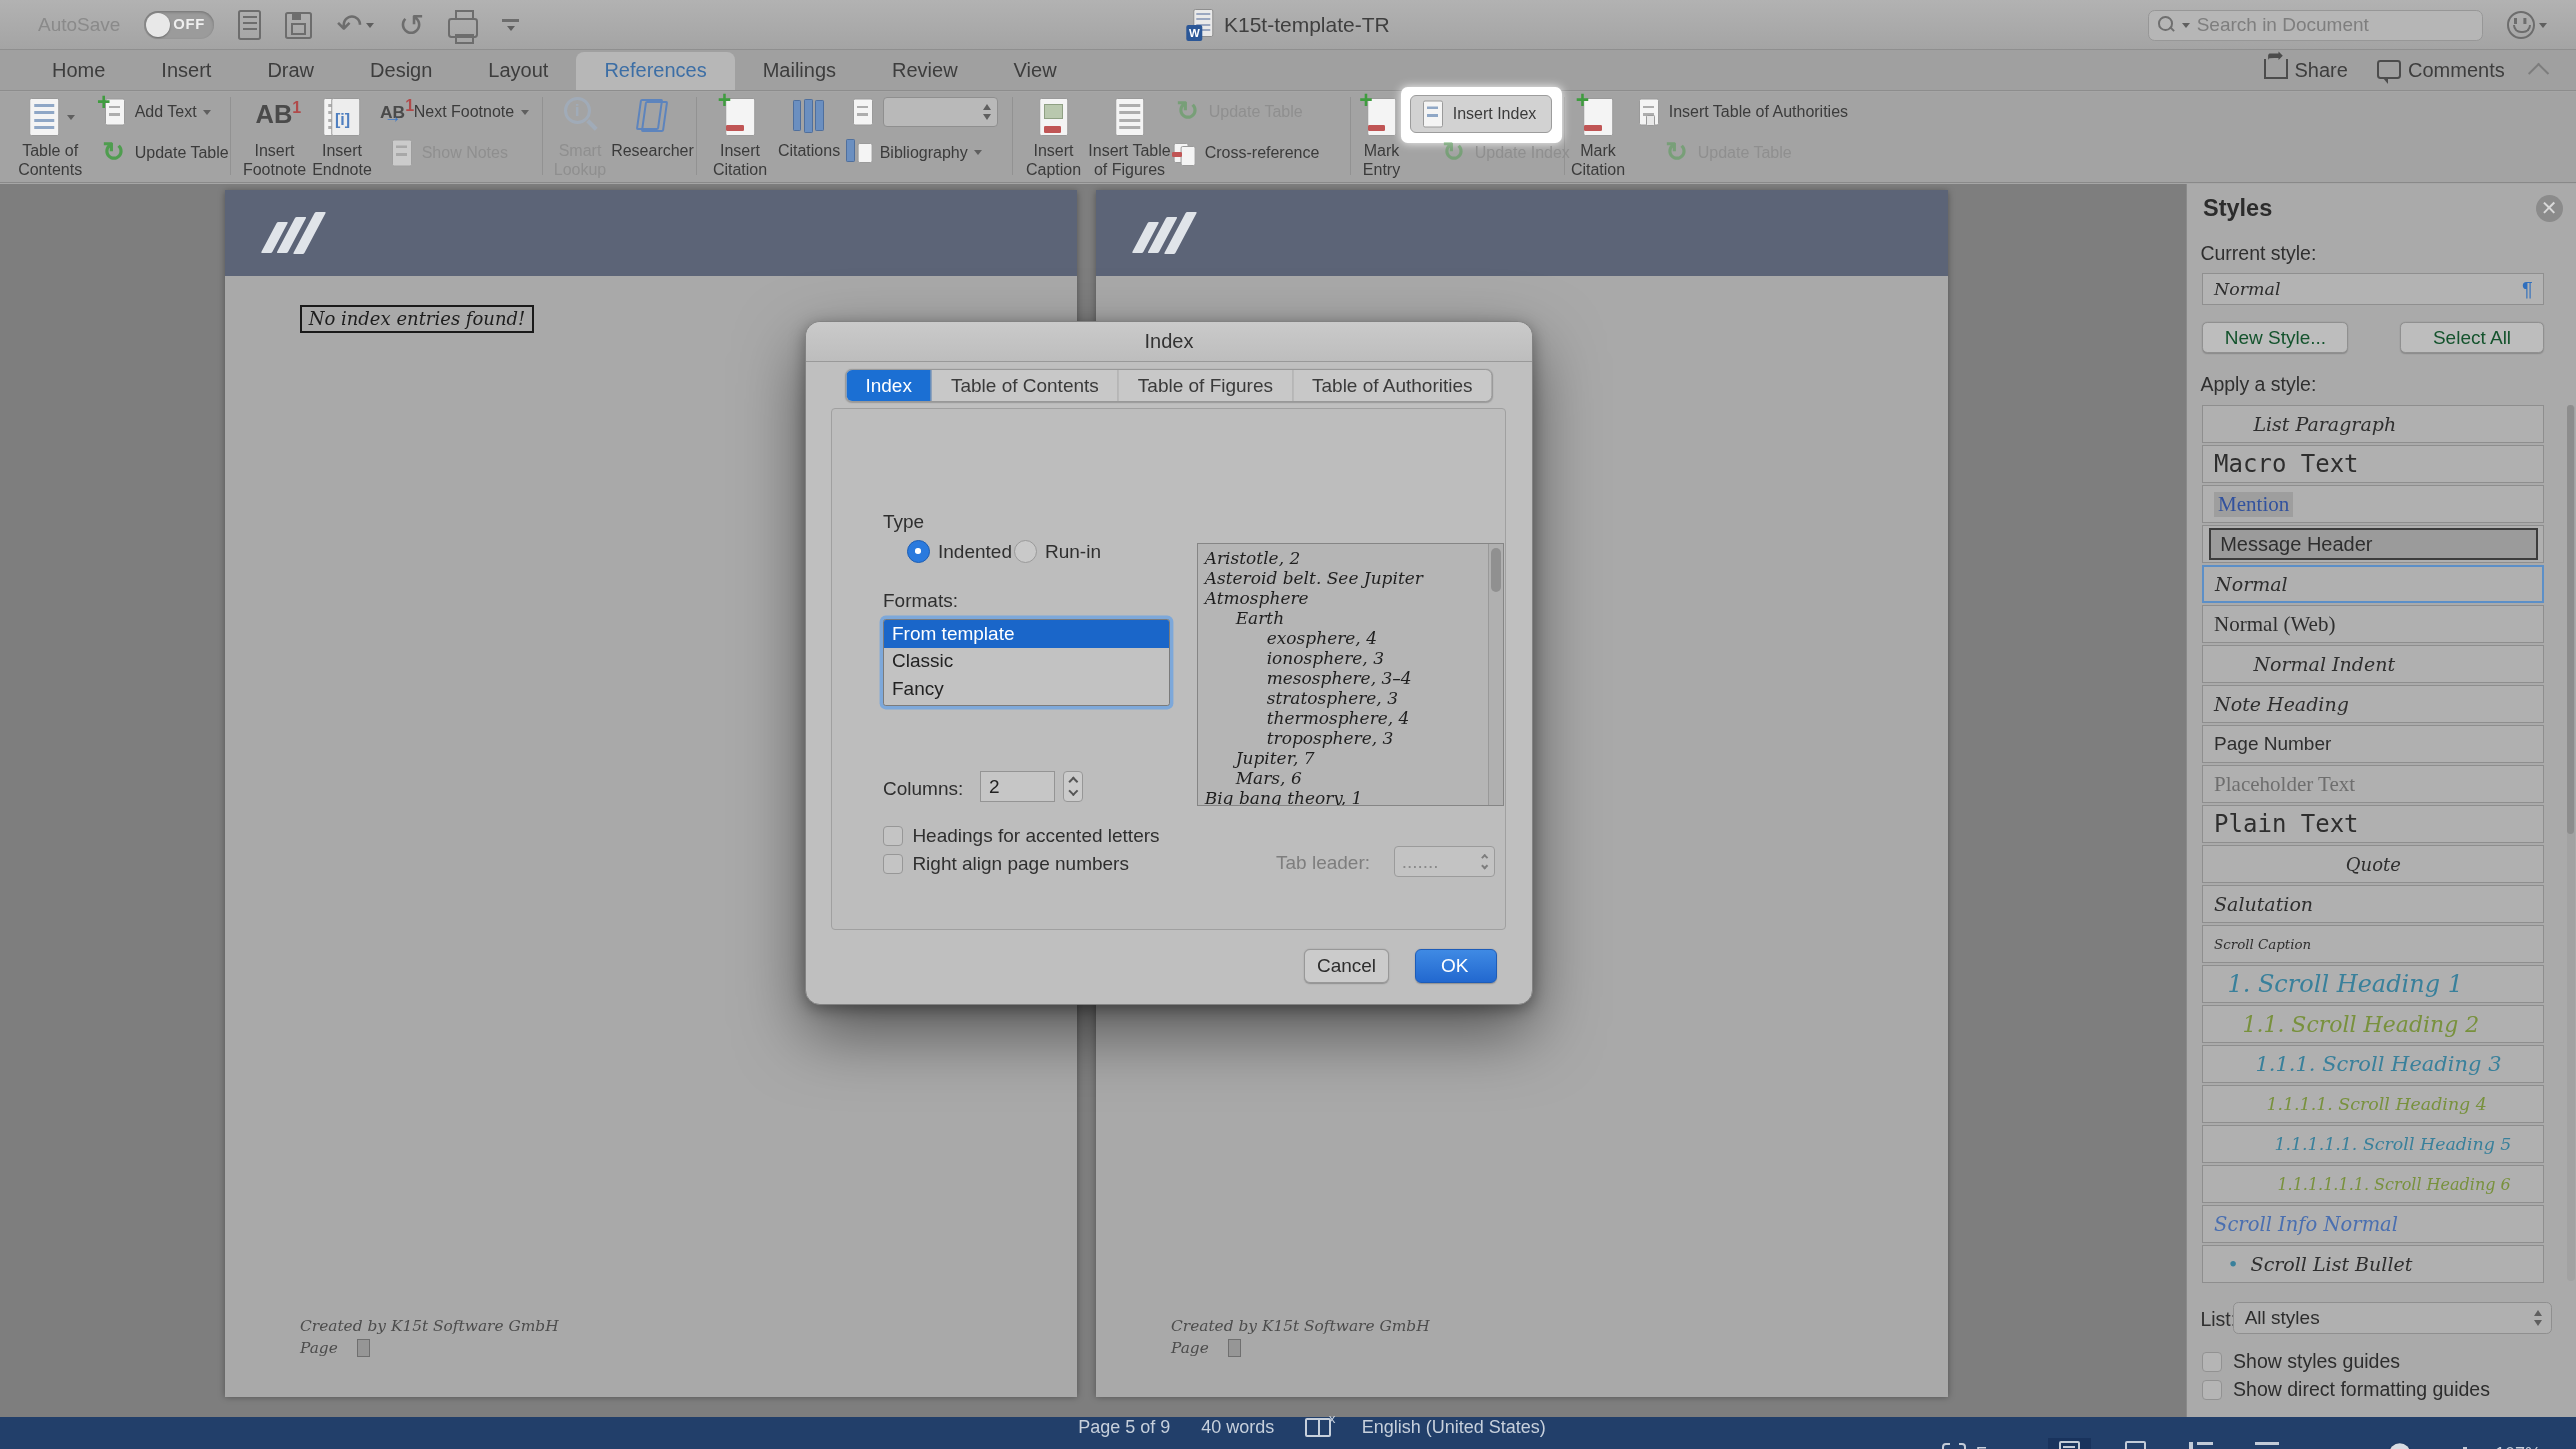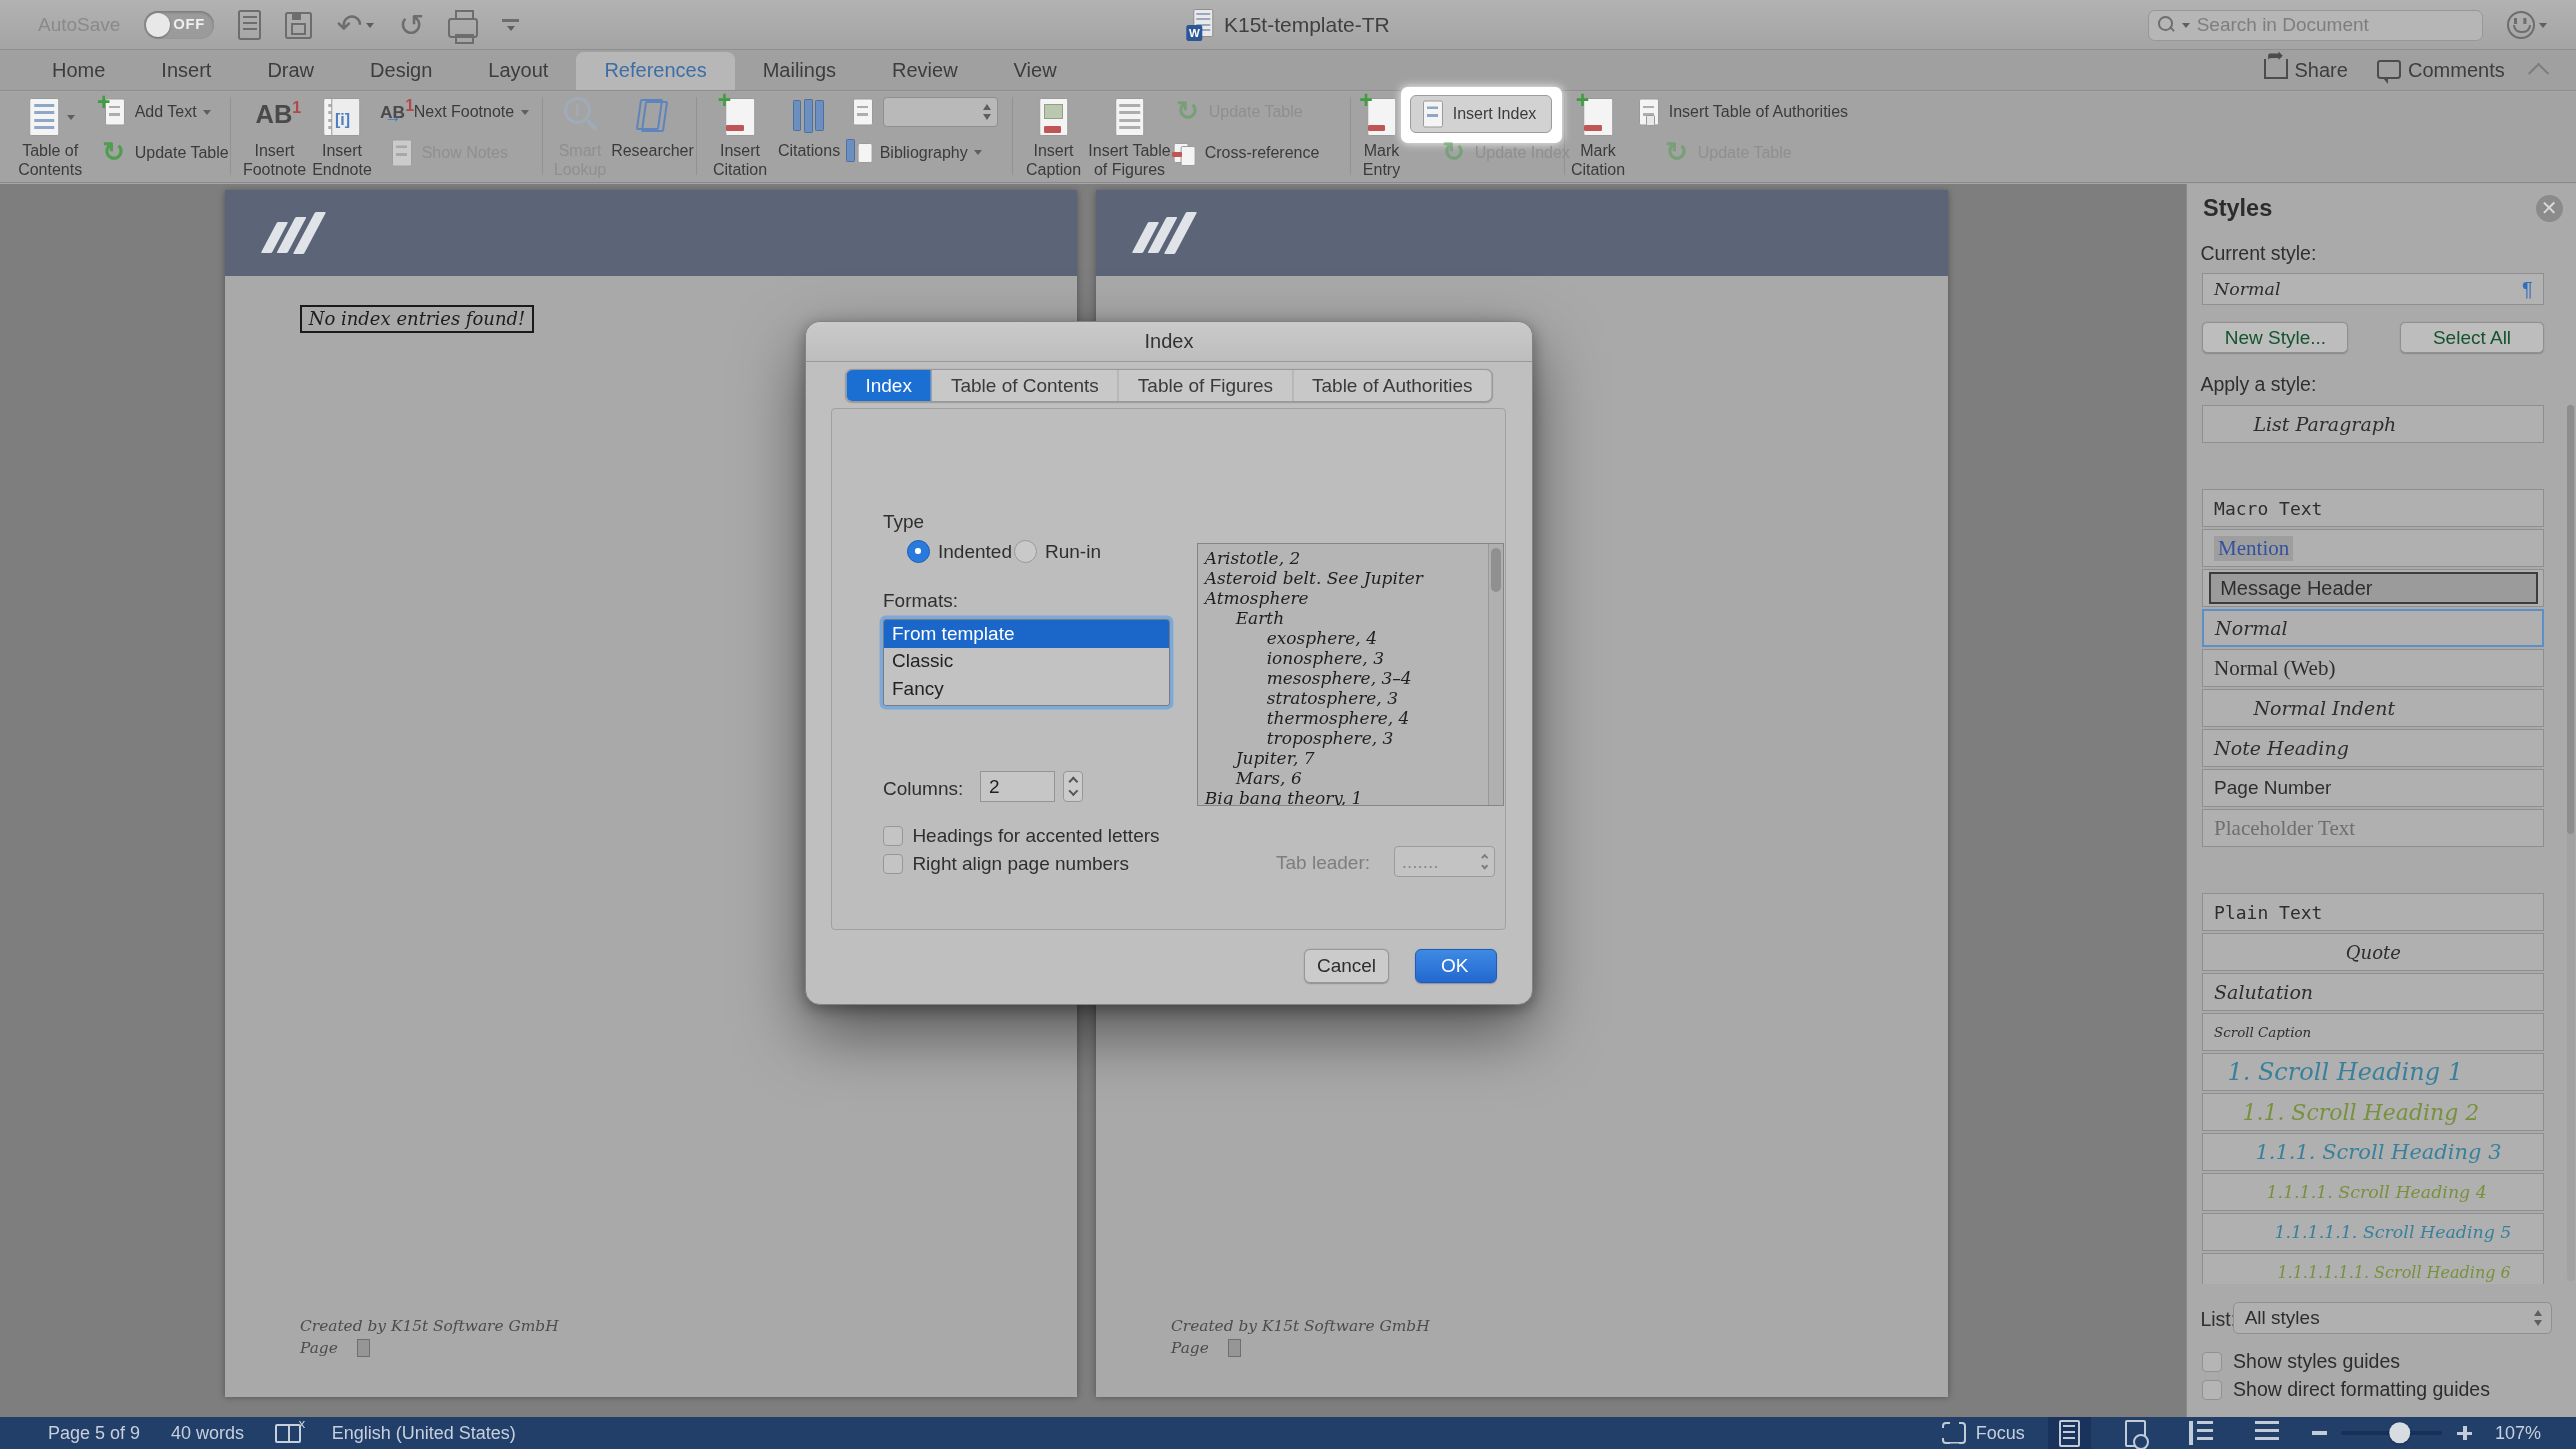--- a/index.html
+++ b/index.html
@@ -118,21 +118,21 @@
   .sp-close { position:absolute; right:13.4px; top:10.7px; width:27px; height:27px; border-radius:50%; background:#8b8b8b; color:#d9d9d9; font-size:20px; display:flex; align-items:center; justify-content:center; }
   .sp-label { position:absolute; left:13.4px; font-size:19.5px; color:#2f2f2f; }
   .sp-field { position:absolute; left:15.4px; top:89px; width:342px; height:32px; background:#b3b3b3; border:1.3px solid #8f8f8f; display:flex; align-items:center; padding:0 10.7px; }
   .sp-field .val { font-size:17.4px; color:#2d2d2d; flex:1; }
   .sp-field .pilcrow { color:#2f6fbe; font-size:20px; font-style:normal; font-family:"Liberation Sans",sans-serif; }
   .sp-btn { position:absolute; top:138px; height:31px; background:#bdbdbd; border:0.7px solid #909090; border-radius:5.4px; font-size:19px; color:#14532d; display:flex; align-items:center; justify-content:center; box-shadow:0 0.7px 1.3px rgba(0,0,0,.2); }
   #style-list { position:absolute; left:15.4px; top:221px; width:342px; height:879px; overflow:hidden; display:flex; flex-direction:column; gap:2px; }
   .sitem { flex:none; height:38px; background:#b0b0b0; border:1.3px solid #8e8e8e; display:flex; align-items:center; padding:0 10.7px; color:#2e2e2e; }
   .sitem.selected { border:2px solid #5c8fc7; }
   .si-script { font-family:"DejaVu Serif",serif; font-style:italic; font-size:19px; }
-  .si-mono { font-family:"DejaVu Sans Mono",monospace; font-size:18px;margin-top:44px; }
+  .si-mono { font-family:"DejaVu Sans Mono",monospace; font-size:24px; }
   .si-serif { font-family:"Liberation Serif",serif; font-size:21px; }
   .ind1 { padding-left:50px; }
   .mention-txt { color:#32529e; background:#9e9e9e; padding:0 4px; }
   .msghdr-box { border:2px solid #3c3c3c; background:#9b9b9b; width:100%; padding:2.7px 9.4px; font-size:20px; }
   .gray-txt { color:#6e6e6e; }
   .centered { justify-content:center; }
   .teal { color:#39809b; } .green { color:#78913d; } .infoblue { color:#4a6fb0; }
   .sp-scrollbar { position:absolute; right:1.3px; top:221px; width:8px; height:876px; background:#a2a2a2; border-radius:4px; }
   .sp-scrollbar::after { content:""; position:absolute; left:0.7px; top:0; width:6.7px; height:429px; background:#8d8d8d; border-radius:3.4px; }
   .sp-select { position:absolute; left:46px; top:1118px; width:319px; height:32px; background:#b0b0b0; border:0.7px solid #8f8f8f; border-radius:5.4px; display:flex; align-items:center; padding:0 10.7px; font-size:19px; color:#2d2d2d; position:absolute; }
@@ -171,21 +171,21 @@
   .tableader-dd { position:absolute; left:562px; top:437px; width:101px; height:31px; background:#c3c3c3; border:0.7px solid #9b9b9b; border-radius:4px; display:flex; align-items:center; padding:0 6.7px; font-size:19px; color:#8a8a8a; }
   .tableader-dd .stp { margin-left:auto; display:flex; flex-direction:column; gap:2px; }
   .tableader-dd .chev { border-color:#7d7d7d; width:5.4px; height:5.4px; }
   .btnstrip { position:absolute; left:0; right:0; bottom:0; height:70px; border-top:0.7px solid #a6a6a6; display:flex; align-items:center; gap:14.8px; padding-left:38px; }
   .dlg-btn { height:34px; background:#cbcbcb; border:0.7px solid #989898; border-radius:6px; font-size:19px; color:#2d2d2d; display:flex; align-items:center; justify-content:center; padding:0 17.4px; box-shadow:0 0.7px 1.3px rgba(0,0,0,.25); }
   .dlg-footer { position:absolute; left:0; right:0; bottom:0; height:74px; }
   .btn-cancel { position:absolute; right:143px; bottom:21.5px; width:85px; }
   .btn-ok { position:absolute; right:35px; bottom:21.5px; width:82px; background:linear-gradient(#3f8ae4,#2268cf); border:0.7px solid #1d5cb8; color:#fff;padding-left:15px; }
 
   
-  #statusbar { position:absolute; left:0; top:1417px; width:2576px; height:32px; background:#223f6a; color:#c7d0dc; font-size:18px; display:flex; align-items:center; }
+  #statusbar { position:absolute; left:0; top:1417px; width:2576px; height:32px; background:#223f6a; color:#c7d0dc; font-size:18px; display:flex; align-items:center;flex-direction:column; }
   #statusbar .left { display:flex; align-items:center; gap:31px; padding-left:48px; }
   .book-ic { width:25.5px; height:19px; border:2px solid #c7d0dc; border-radius:2px; position:relative; }
   .book-ic::before { content:""; position:absolute; left:50%; top:0; bottom:0; width:2px; background:#c7d0dc; }
   .book-ic::after { content:"x"; position:absolute; right:-6.7px; top:-9.4px; font-size:13.4px; color:#c7d0dc; }
   #statusbar .right { margin-left:auto; display:flex; align-items:center; gap:23px; padding-right:35px; }
   .focus-ic { position:relative; width:24px; height:21.5px; border:2px solid #c2cbd8; border-radius:4px; }
   .focus-ic::before { content:""; position:absolute; left:5.4px; right:5.4px; top:-2px; height:2px; background:#223f6a; box-shadow:0 21.5px 0 #223f6a; }
   .focus-ic::after { content:""; position:absolute; top:4px; bottom:4px; left:-2px; width:2px; background:#223f6a; box-shadow:26px 0 0 #223f6a; }
   .vtile { width:43px; height:32px; display:flex; align-items:center; justify-content:center; }
   .vtile.active { background:#19335d; }

